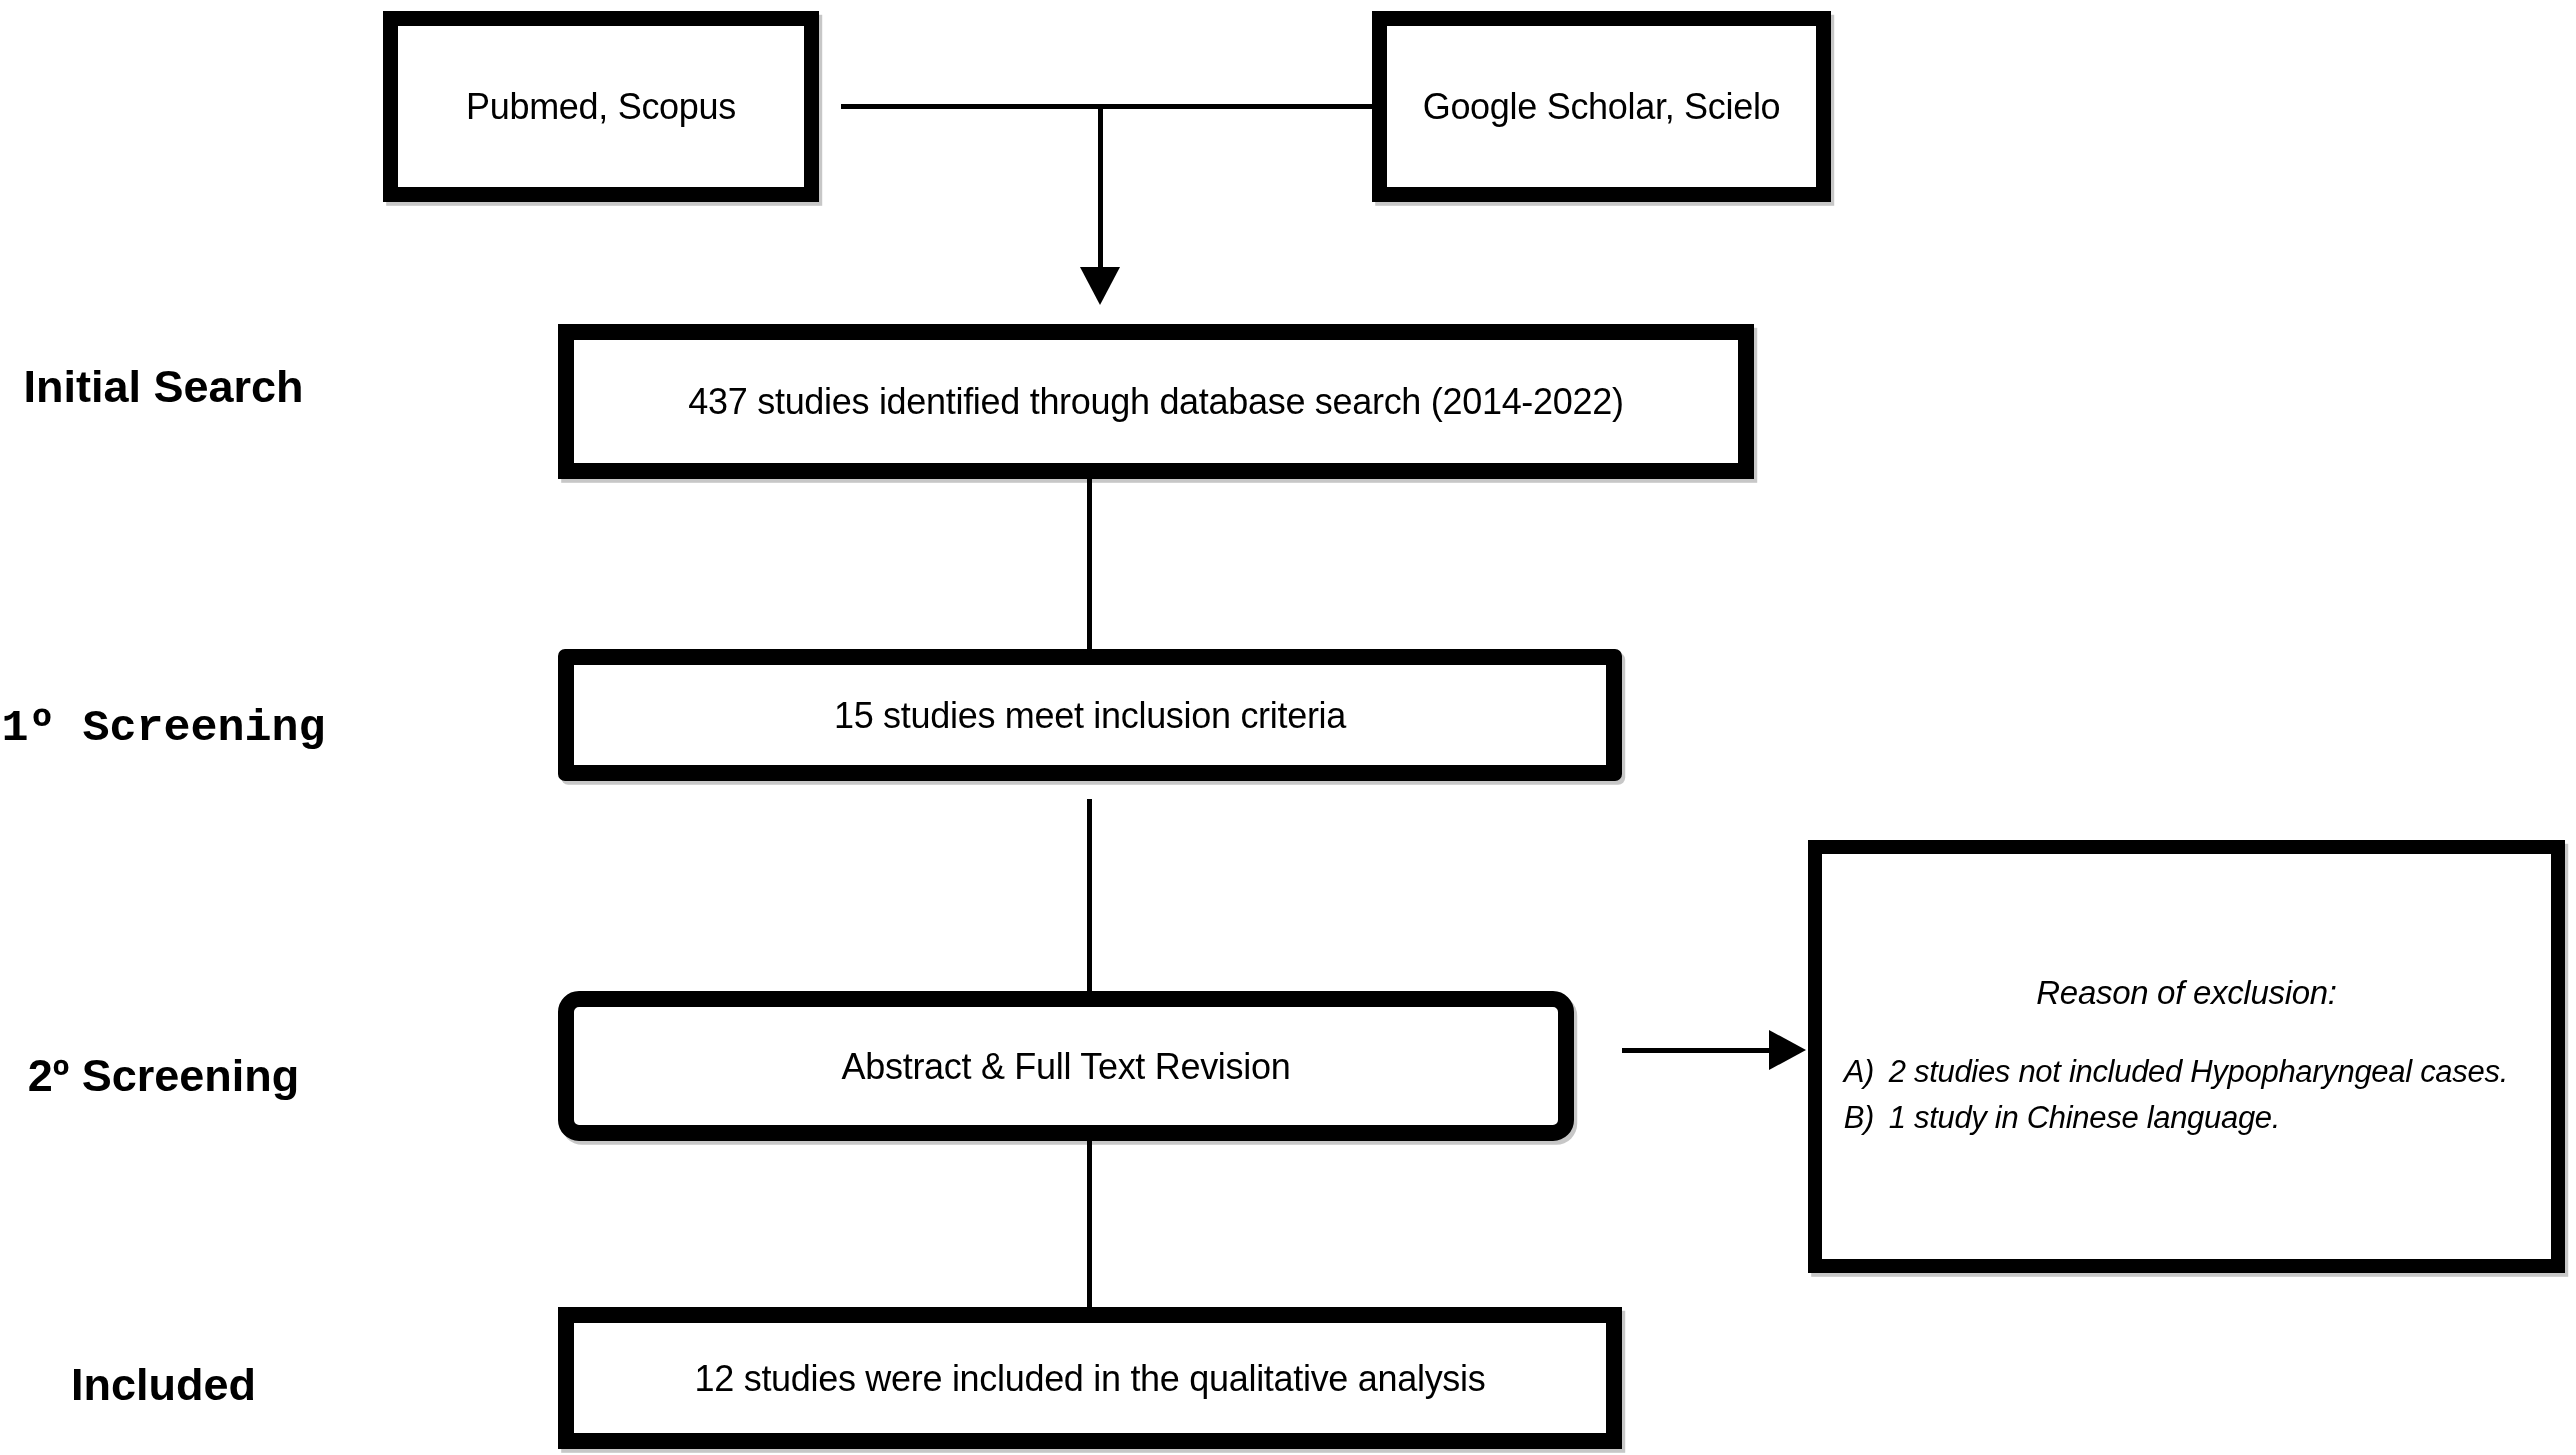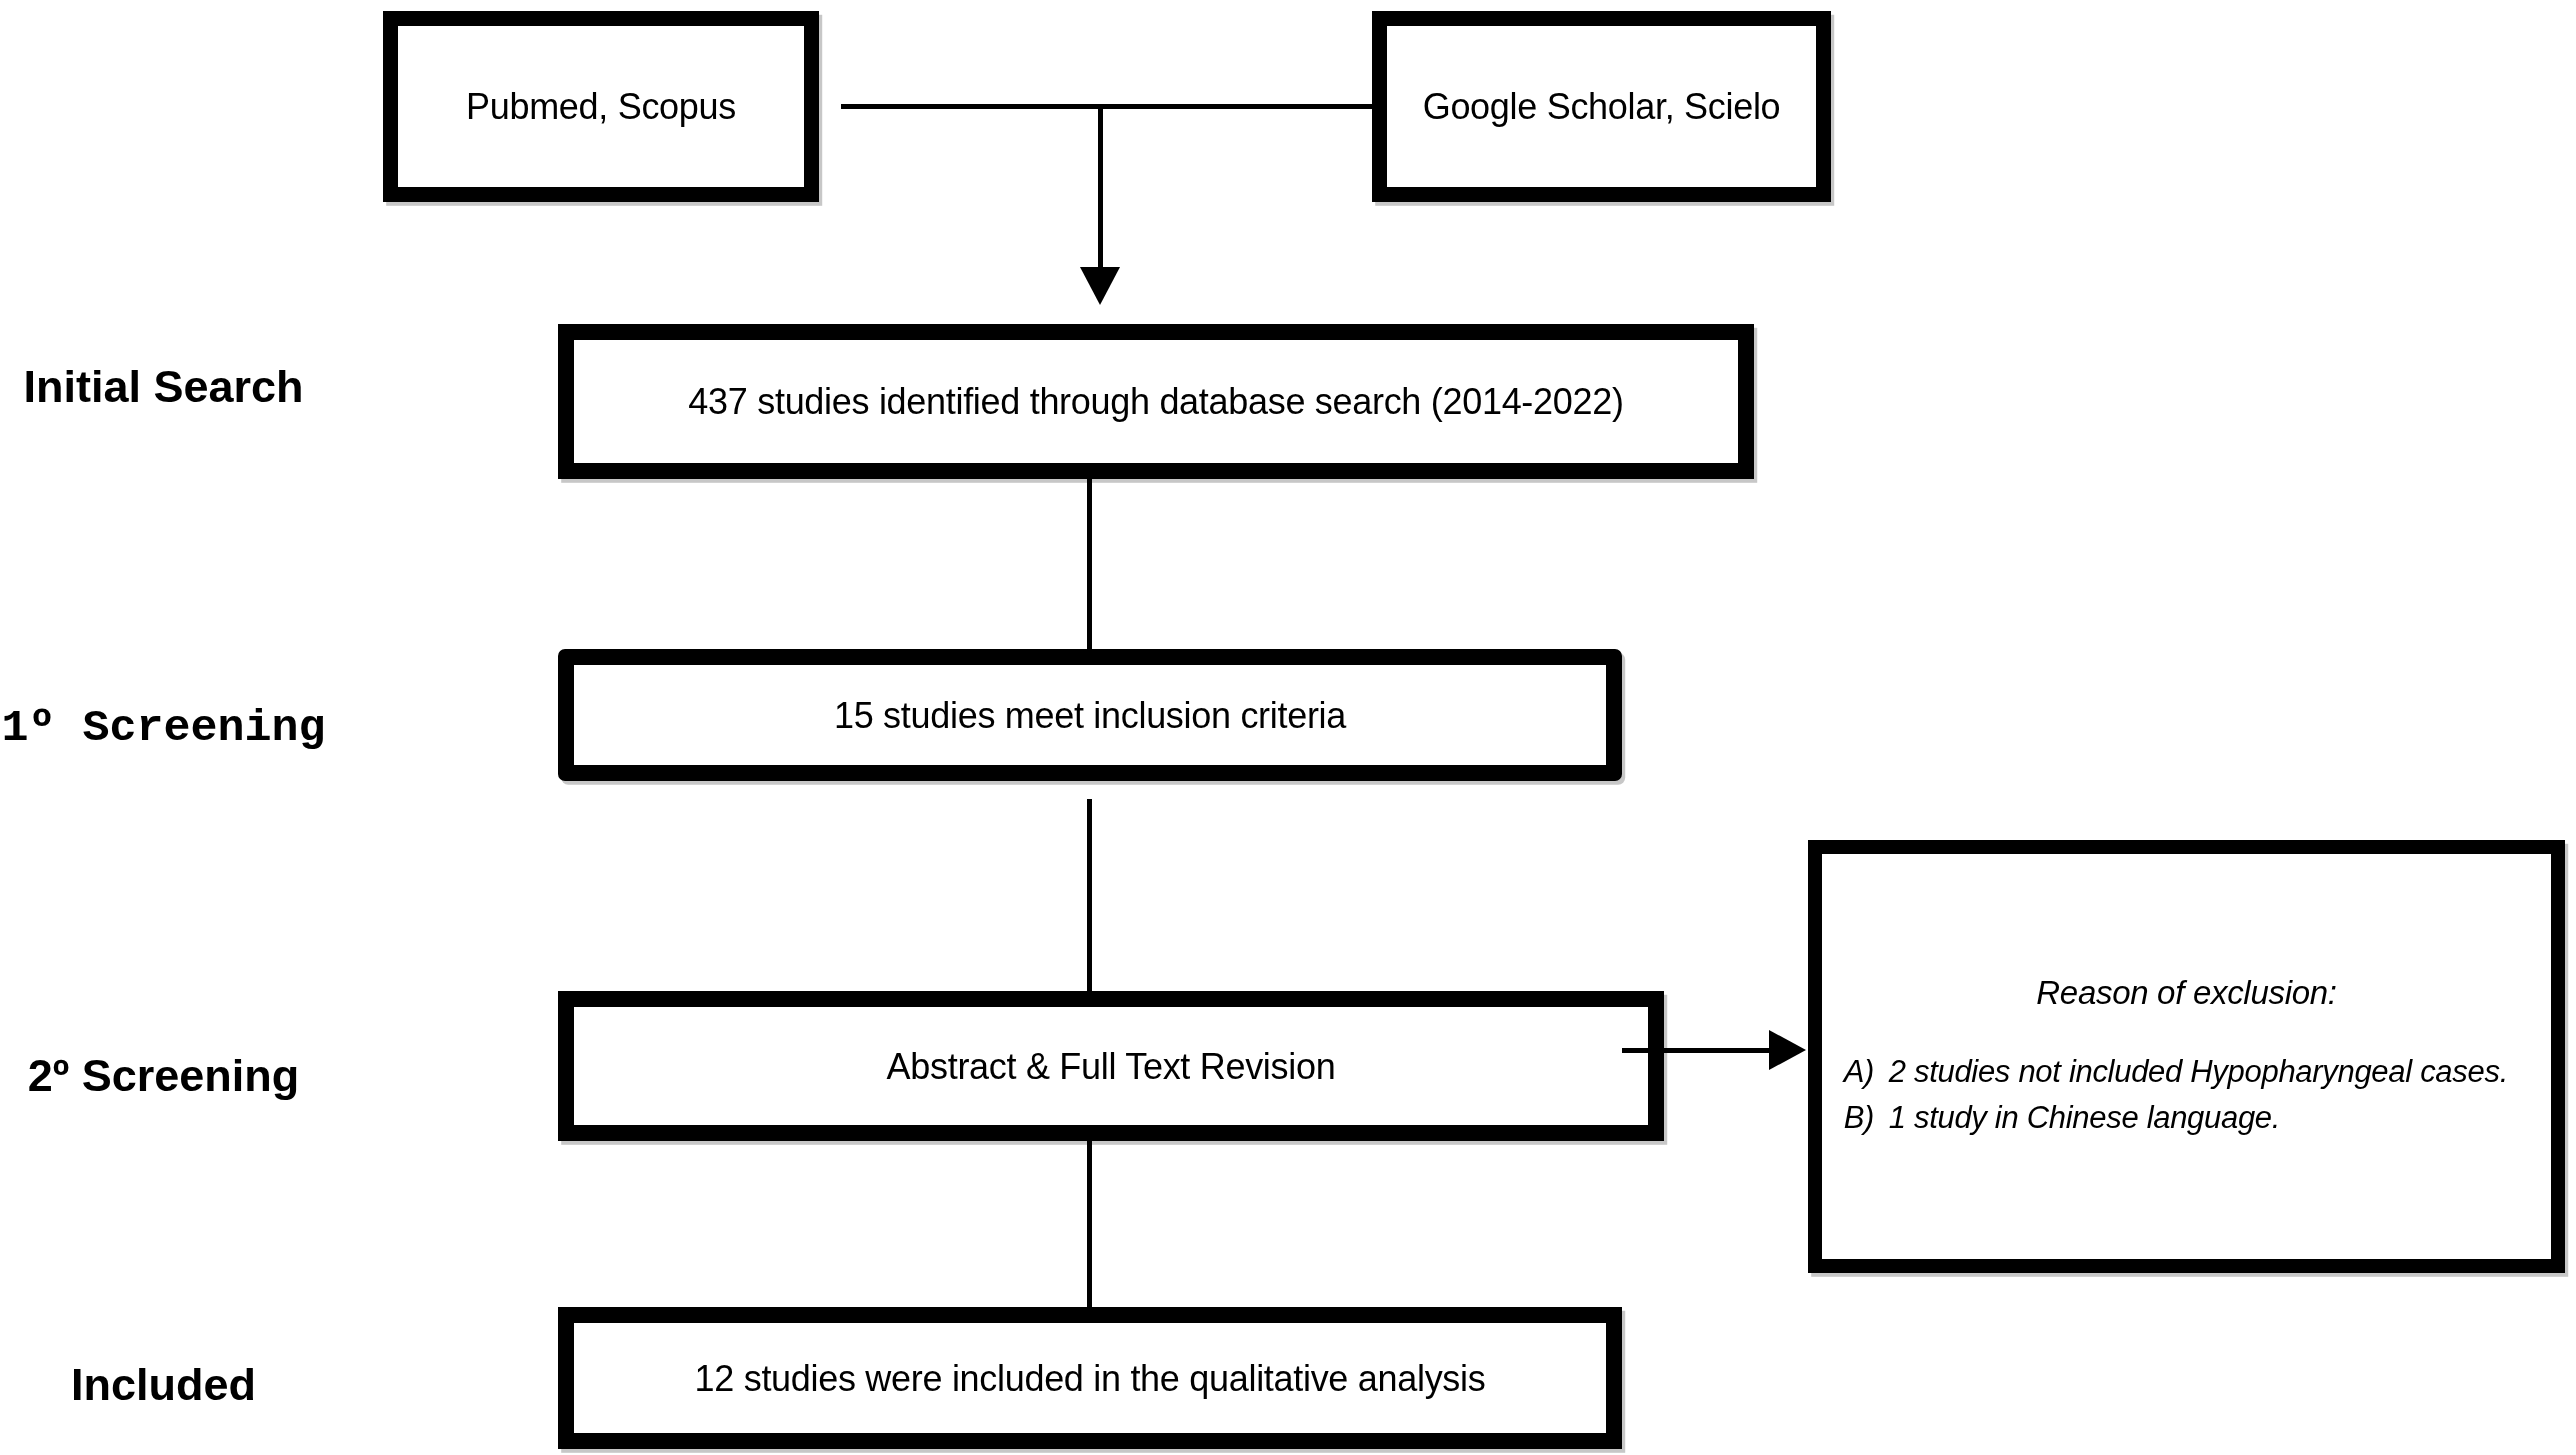--- a/index.html
+++ b/index.html
@@ -51,21 +51,21 @@
     line-height: 1.25;
     letter-spacing: -0.3px;
     white-space: nowrap;
     color: #000000;
   }
 
   #box-source-left  { left: 383px;  top: 11px;   width: 436px;  height: 191px; border-width: 15.4px; }
   #box-source-right { left: 1372px; top: 11px;   width: 459px;  height: 191px; border-width: 15.4px; }
   #box-initial      { left: 558px;  top: 324px;  width: 1196px; height: 155px; }
   #box-screen1      { left: 558px;  top: 649px; width: 1064px; height: 132px; border-radius: 7px; }
-  #box-screen2      { left: 558px;  top: 991px; width: 1106px; height: 150px; }
+  #box-screen2      { left: 558px;  top: 991px; width: 1016px; height: 150px; border-radius: 21px; }
   #box-included     { left: 558px;  top: 1307px; width: 1064px; height: 142px; }
 
   
   #box-exclusion {
     left: 1808px; top: 840px; width: 757px; height: 433px;
     border-width: 14px;
     flex-direction: column;
     align-items: stretch;
     justify-content: flex-start;
     padding: 119px 14px 0 14px;

